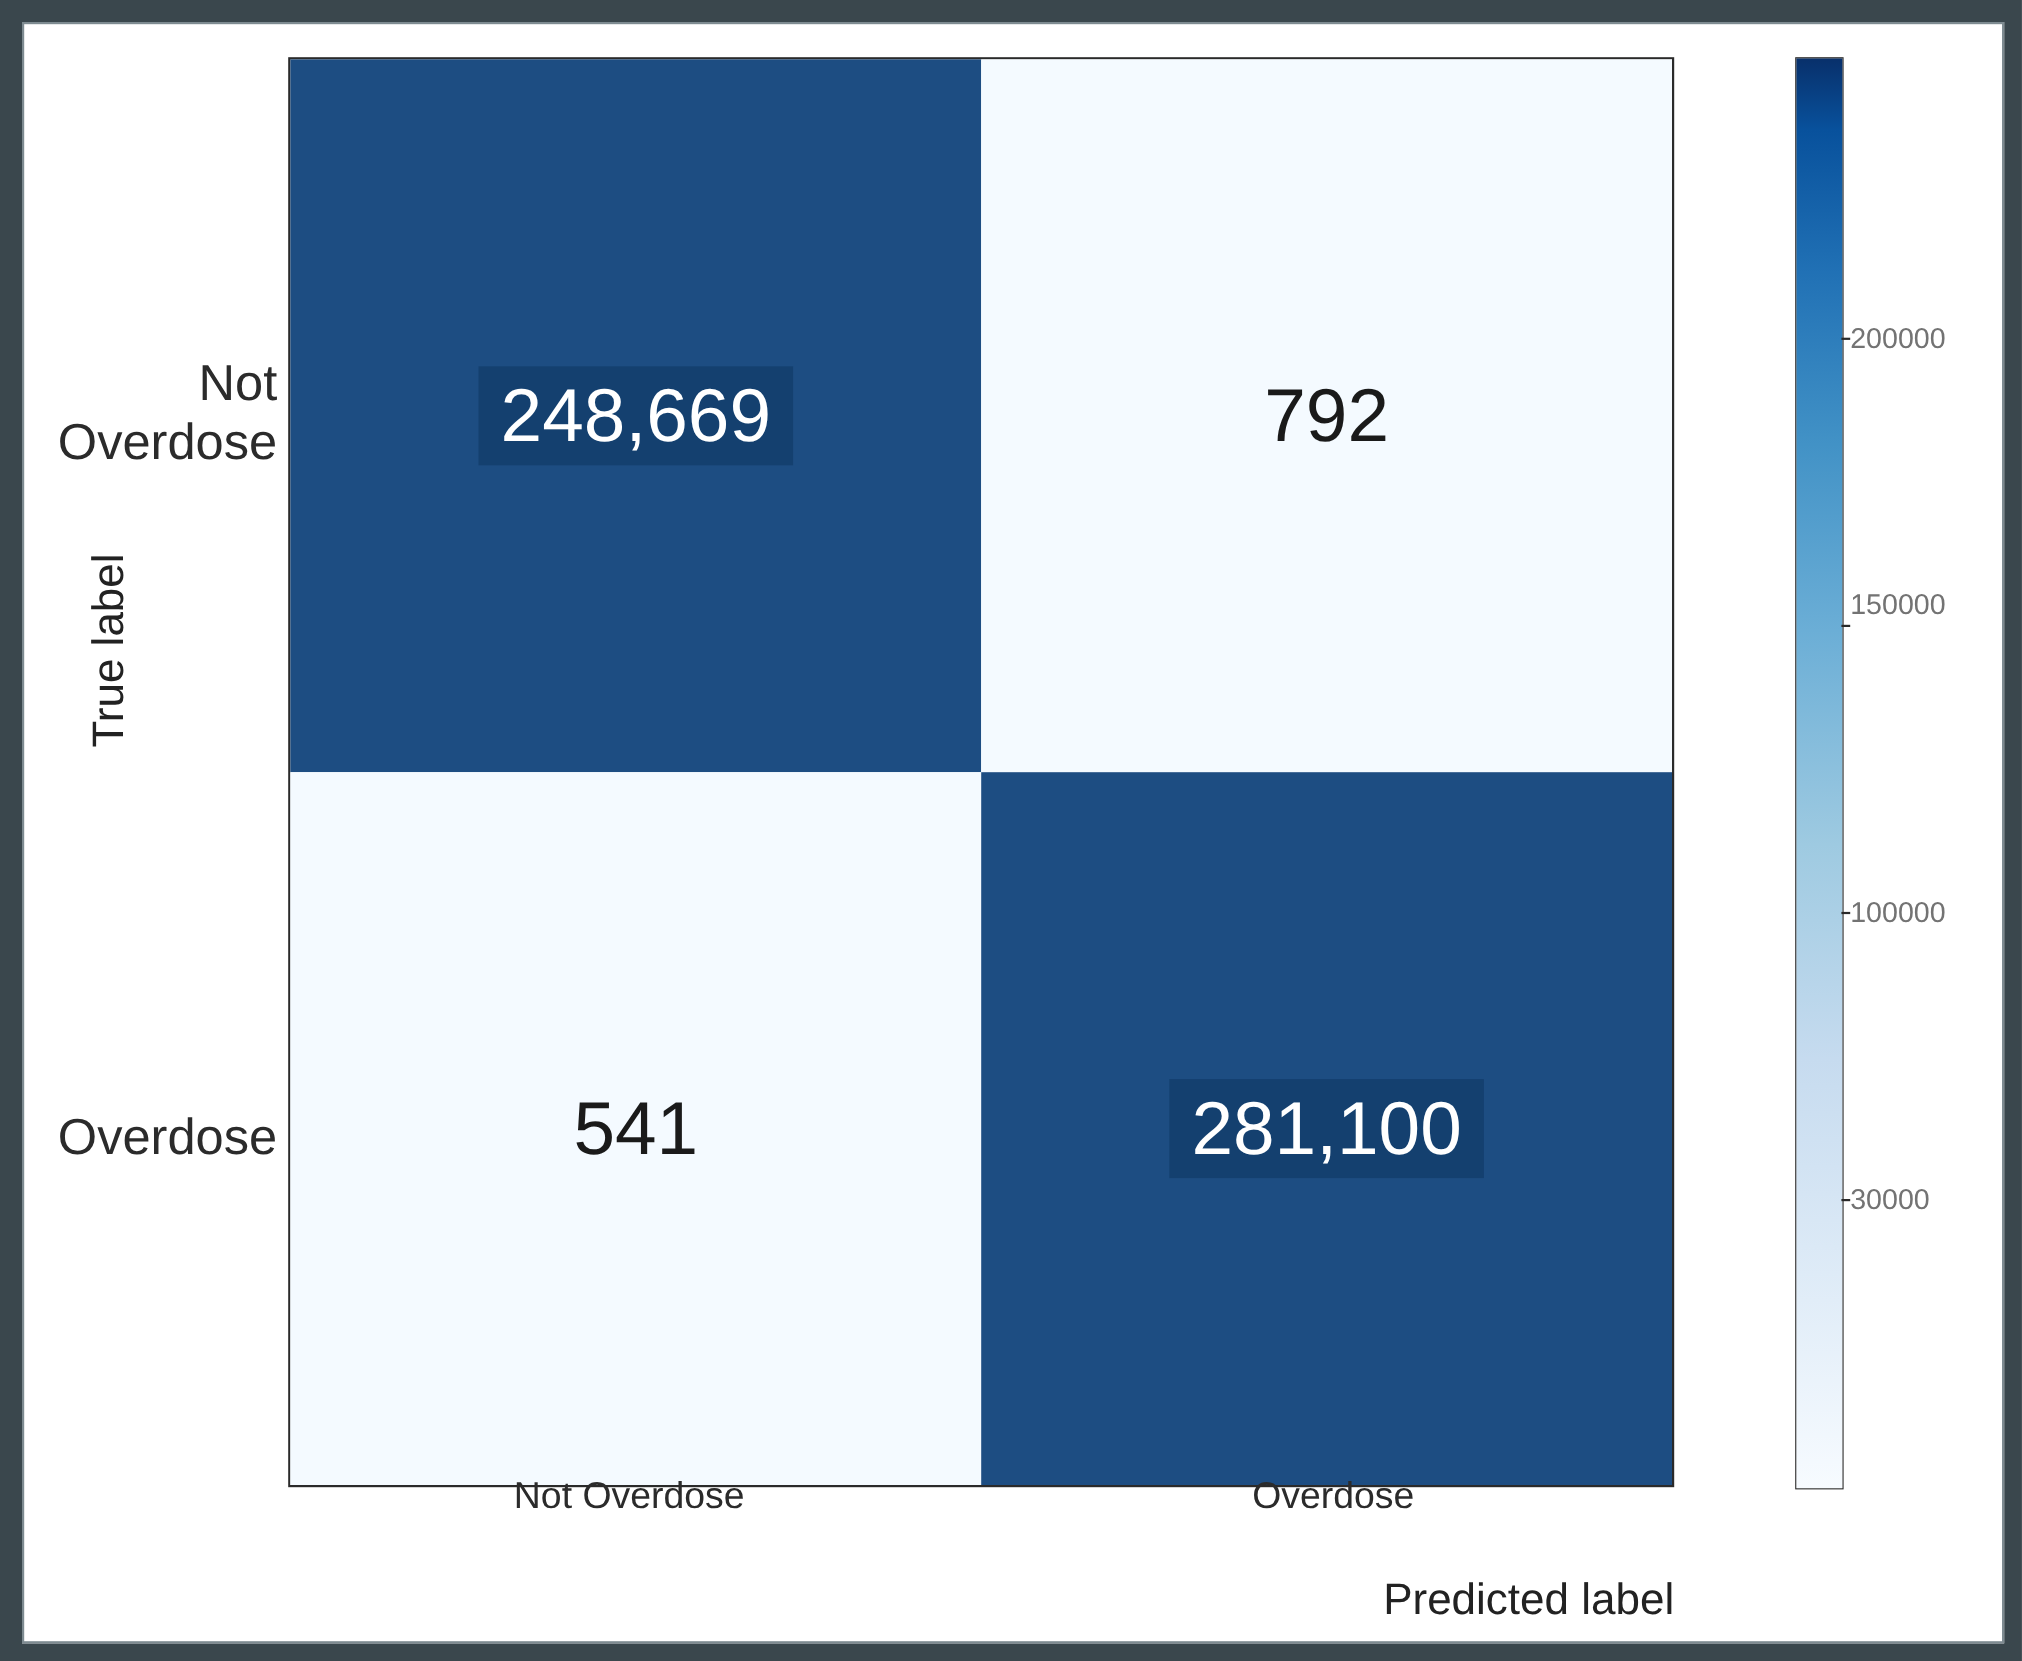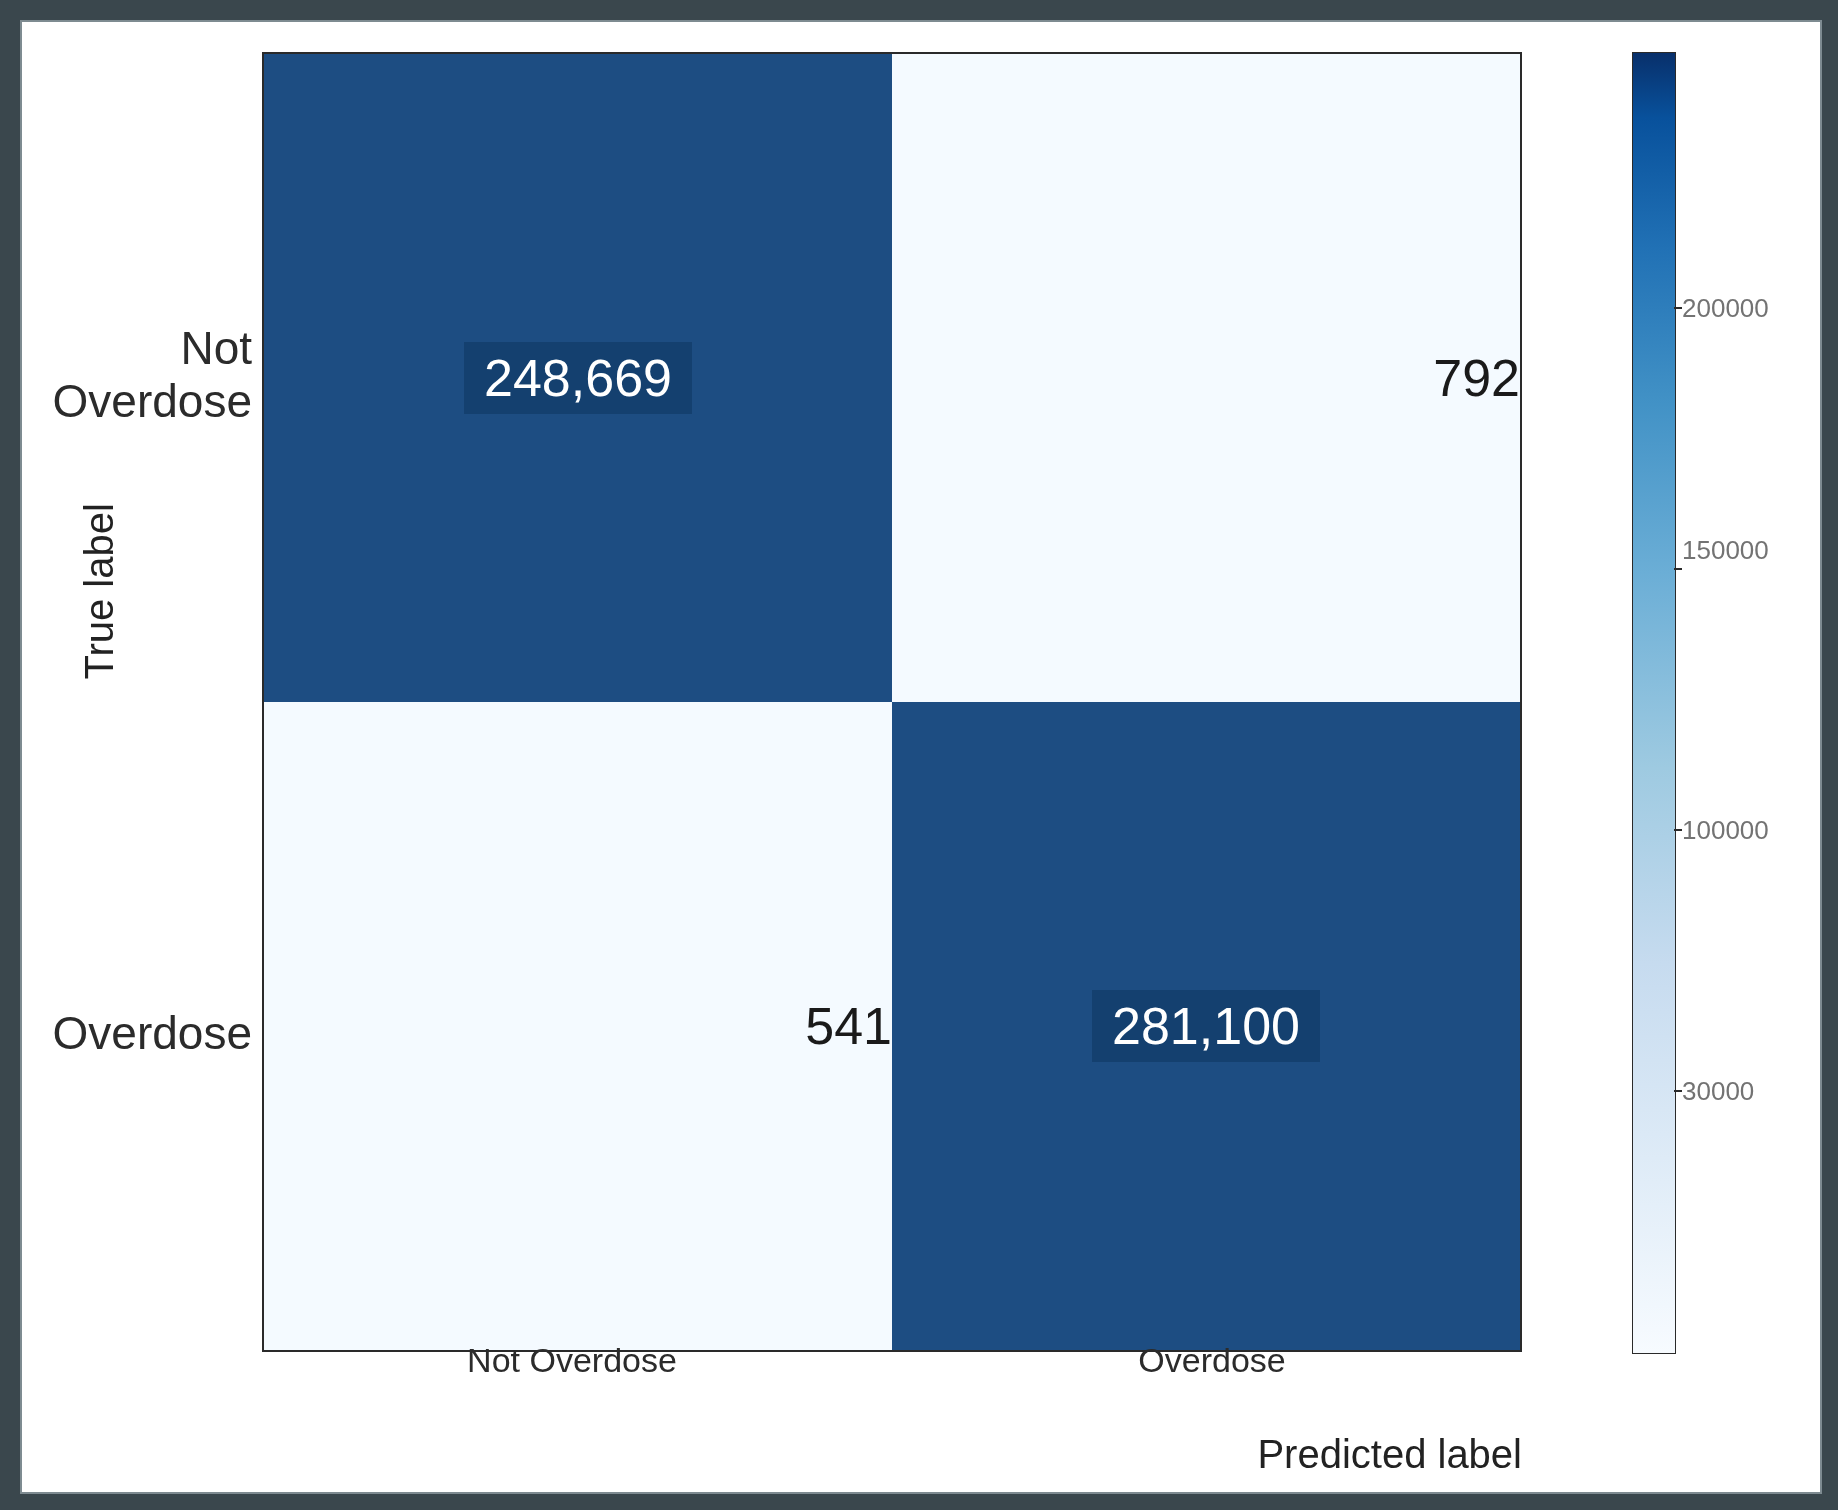--- a/index.html
+++ b/index.html
@@ -38,32 +38,31 @@
     display: flex;
     width: 100%;
     height: 50%;
   }
   .cell {
     width: 50%;
     height: 100%;
     display: flex;
     align-items: center;
     justify-content: center;
-    font-size: 52px;
+    font-size: 68px;
     font-weight: 400;
     position: relative;
   }
   .cell.dark {
     background: #1d4d82;
     color: #ffffff;
   }
   .cell.light {
     background: #f4faff;
     color: #1a1a1a;
-    justify-content: flex-end;
   }
   .val-box-dark {
     background: #14406f;
     padding: 6px 20px;
   }
   
   .ytick {
     position: absolute;
     text-align: right;
     font-size: 46px;

